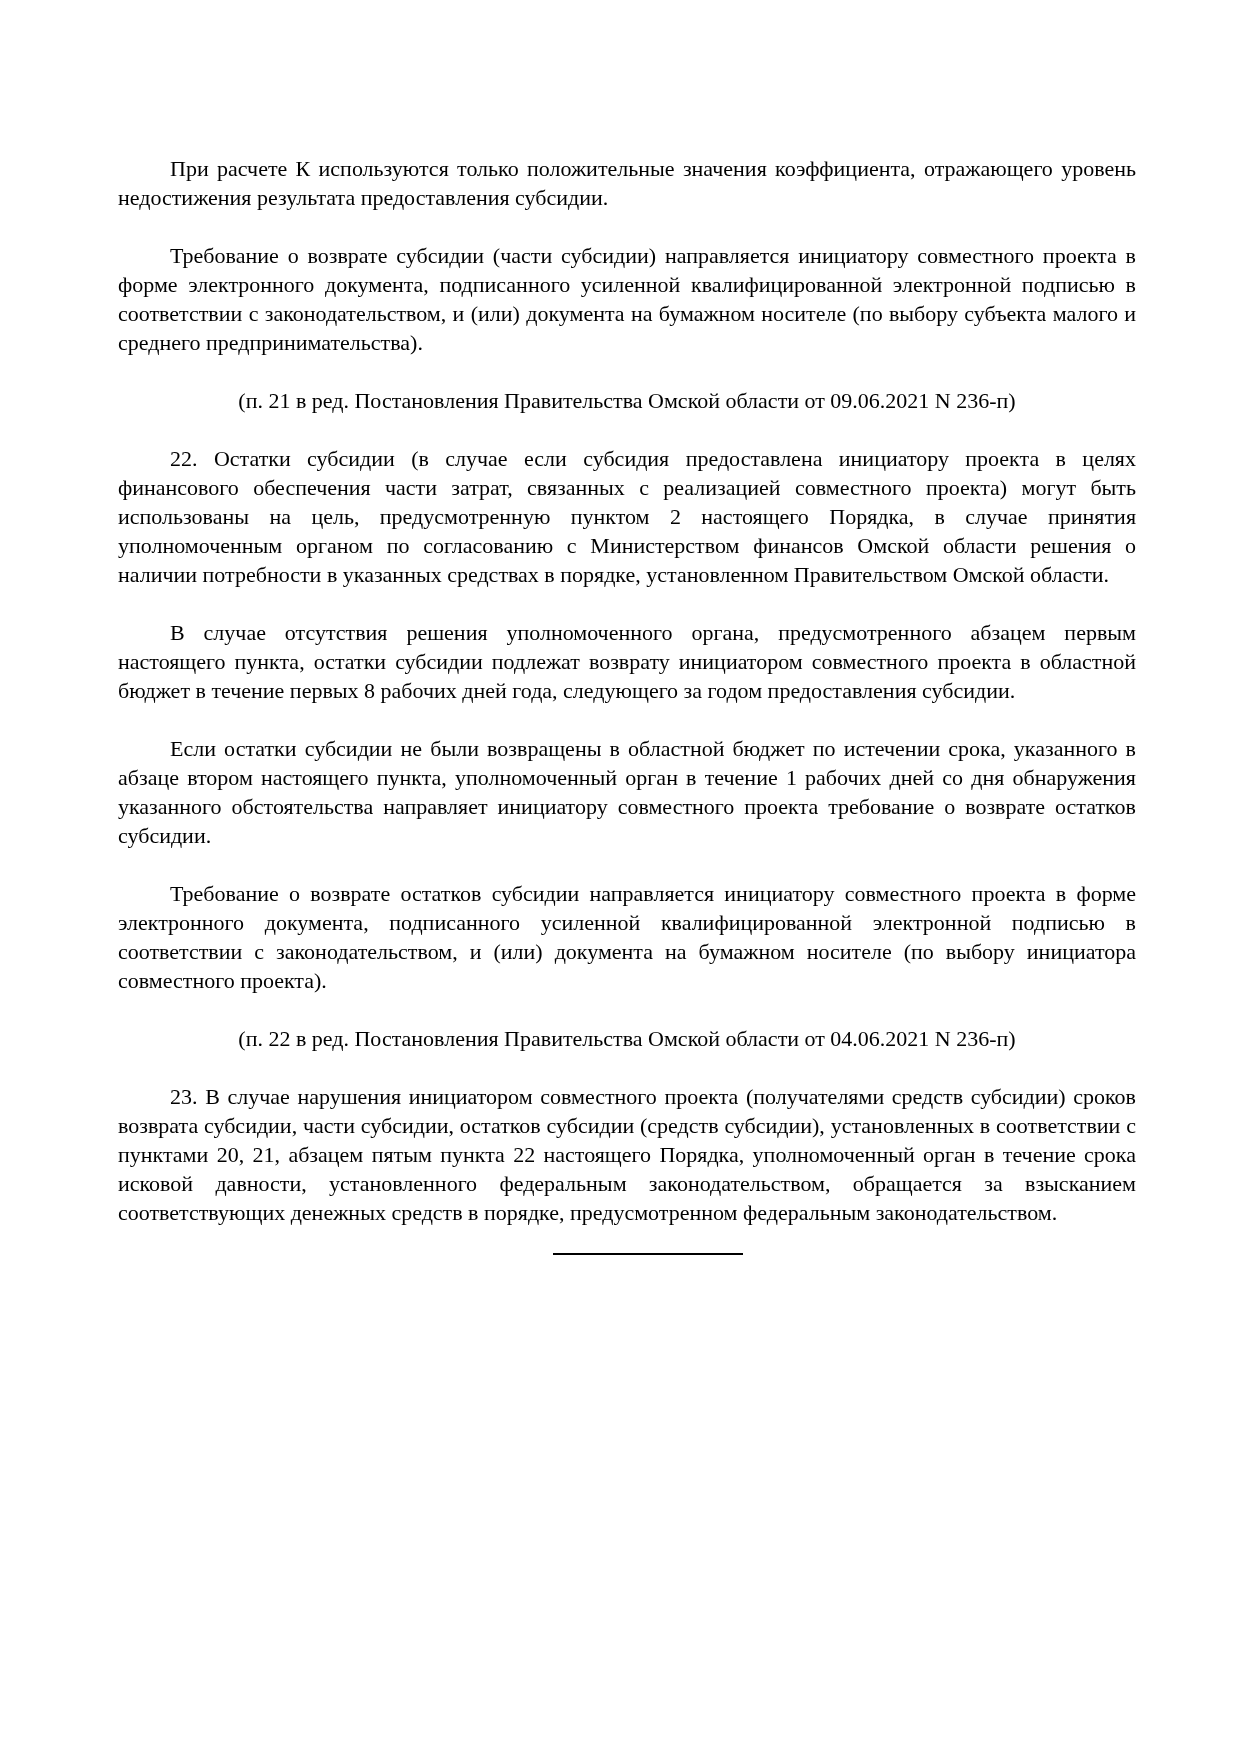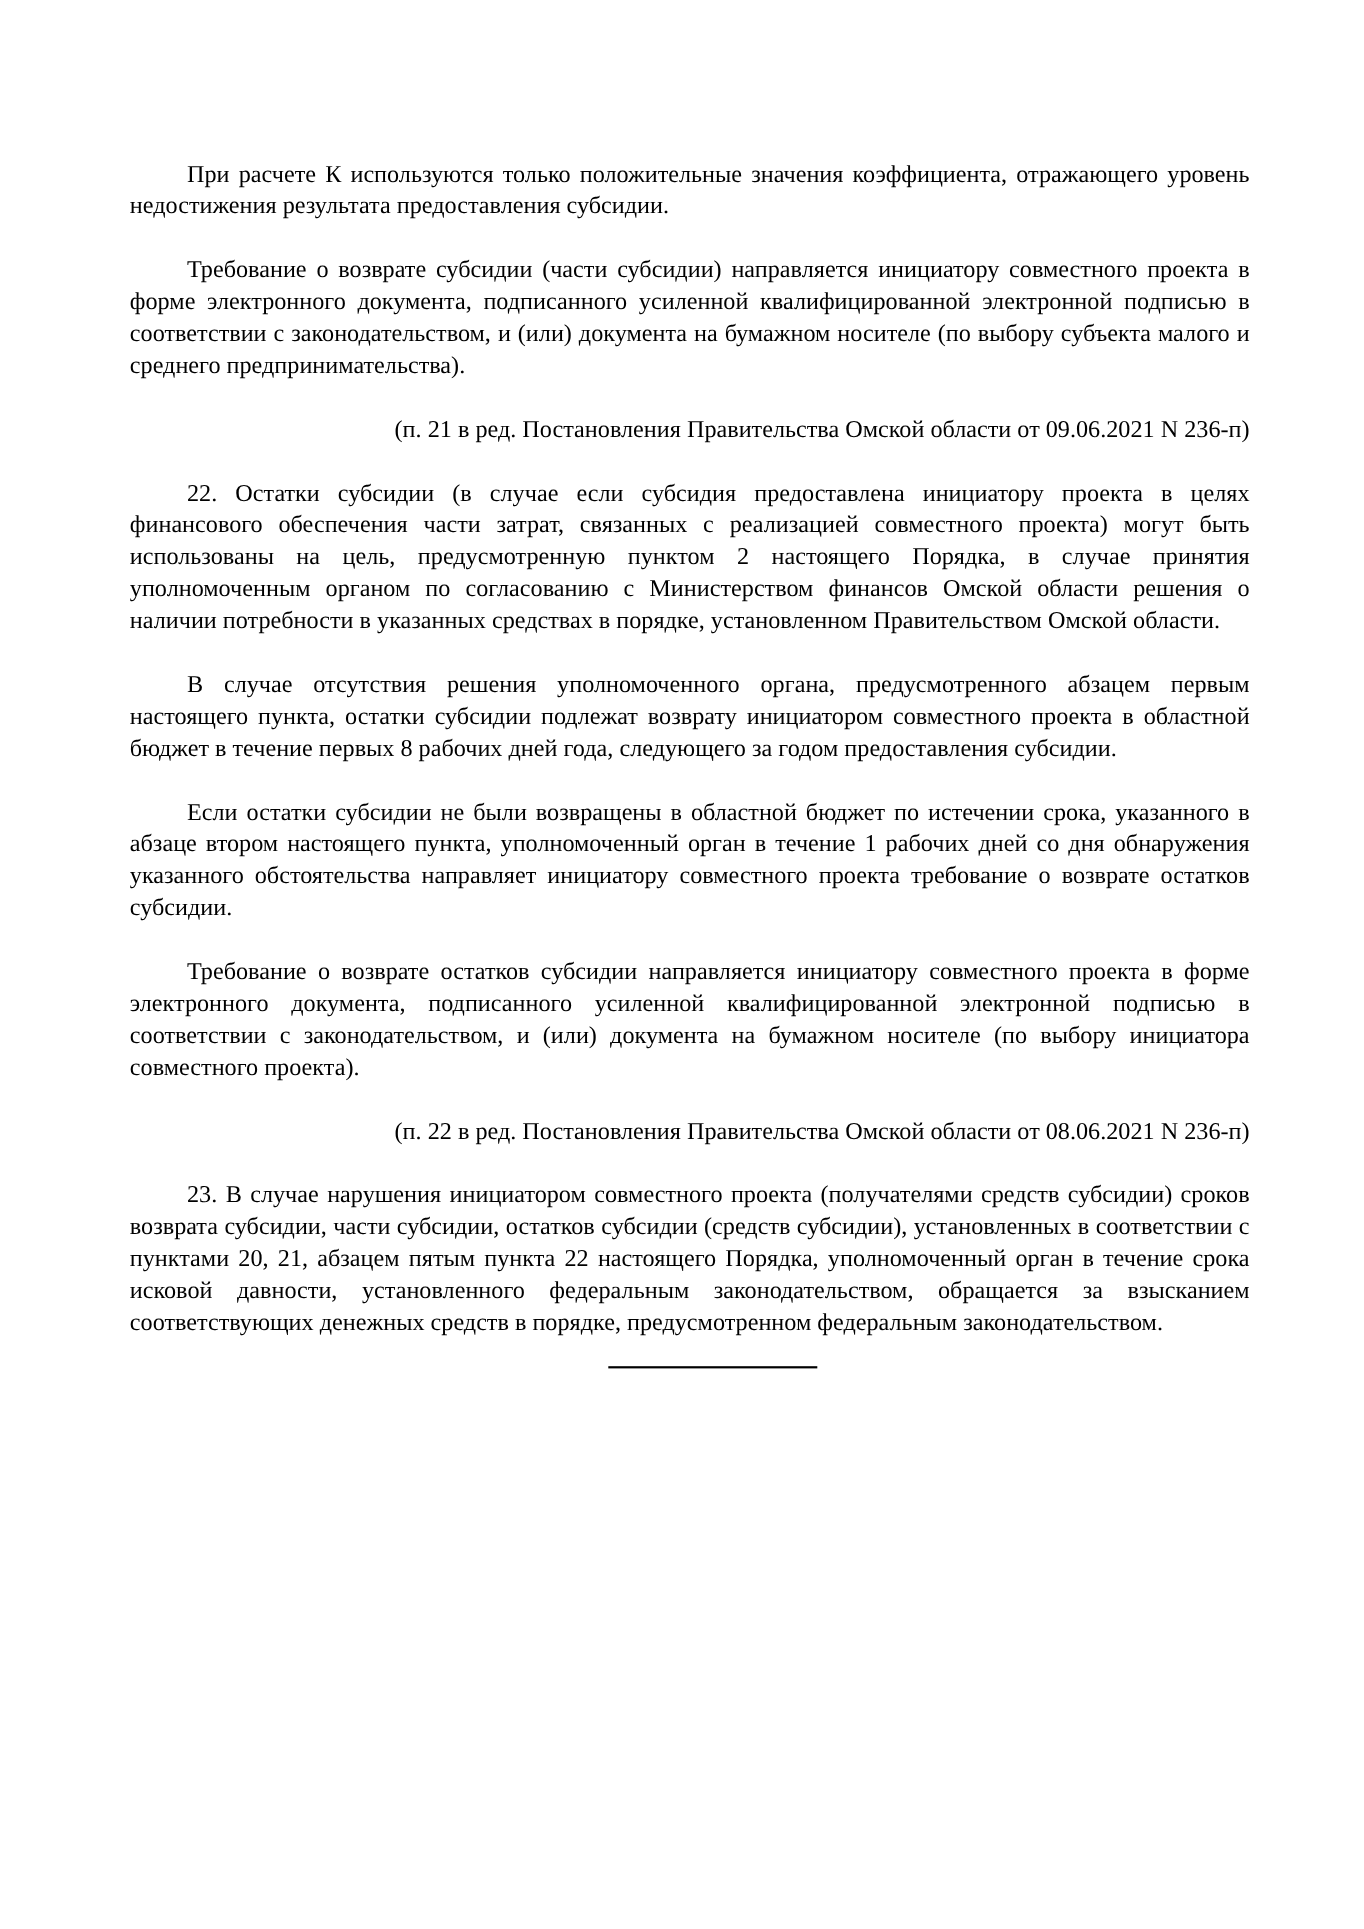--- a/index.html
+++ b/index.html
@@ -14,32 +14,32 @@
     box-sizing: border-box;
     background: #ffffff;
     color: #000000;
     font-family: "Liberation Serif", "DejaVu Serif", serif;
     font-size: 22px;
     line-height: 29px;
     padding: 138px 104px 40px 118px;
     overflow: hidden;
   }
   .para {
-    margin: 5px 0 29px 0;
+    margin: 16px 0 29px 0;
     text-indent: 52px;
     text-align: justify;
     text-justify: inter-word;
   }
   .para.tight {
     margin-bottom: 0;
   }
   .ref {
     margin: 0 0 29px 0;
     text-indent: 0;
-    text-align: right;
+    text-align: center;
   }
   .rule {
     width: 190px;
     height: 0;
     border-top: 2px solid #000000;
     margin-top: 26px;
     margin-left: 435px;
   }
 </style>
 </head>
@@ -56,20 +56,20 @@
 
   <p class="para">22. Остатки субсидии (в случае если субсидия предоставлена инициатору проекта в целях финансового обеспечения части затрат, связанных с реализацией совместного проекта) могут быть использованы на цель, предусмотренную пунктом 2 настоящего Порядка, в случае принятия уполномоченным органом по согласованию с Министерством финансов Омской области решения о наличии потребности в указанных средствах в порядке, установленном Правительством Омской области.</p>
 
   <p class="para">В случае отсутствия решения уполномоченного органа, предусмотренного абзацем первым настоящего пункта, остатки субсидии подлежат возврату инициатором совместного проекта в областной бюджет в течение первых 8 рабочих дней года, следующего за годом предоставления субсидии.</p>
 
   <p class="para">Если остатки субсидии не были возвращены в областной бюджет по истечении срока, указанного в абзаце втором настоящего пункта, уполномоченный орган в течение 1 рабочих дней со дня обнаружения указанного обстоятельства направляет инициатору совместного проекта требование о возврате остатков субсидии.</p>
 
   <p class="para">Требование о возврате остатков субсидии направляется инициатору совместного проекта в форме электронного документа, подписанного усиленной квалифицированной электронной подписью в соответствии с законодательством, и (или) документа на бумажном носителе (по выбору инициатора совместного проекта).</p>
 
 
-  <p class="ref">(п. 22 в ред. Постановления Правительства Омской области от 08.06.2021 N 236-п)</p>
+  <p class="ref">(п. 22 в ред. Постановления Правительства Омской области от 04.06.2021 N 236-п)</p>
 
   <p class="para tight">23. В случае нарушения инициатором совместного проекта (получателями средств субсидии) сроков возврата субсидии, части субсидии, остатков субсидии (средств субсидии), установленных в соответствии с пунктами 20, 21, абзацем пятым пункта 22 настоящего Порядка, уполномоченный орган в течение срока исковой давности, установленного федеральным законодательством, обращается за взысканием соответствующих денежных средств в порядке, предусмотренном федеральным законодательством.</p>
 
 
   <div class="rule"></div>
 
 </div>
 
 </body></html>

